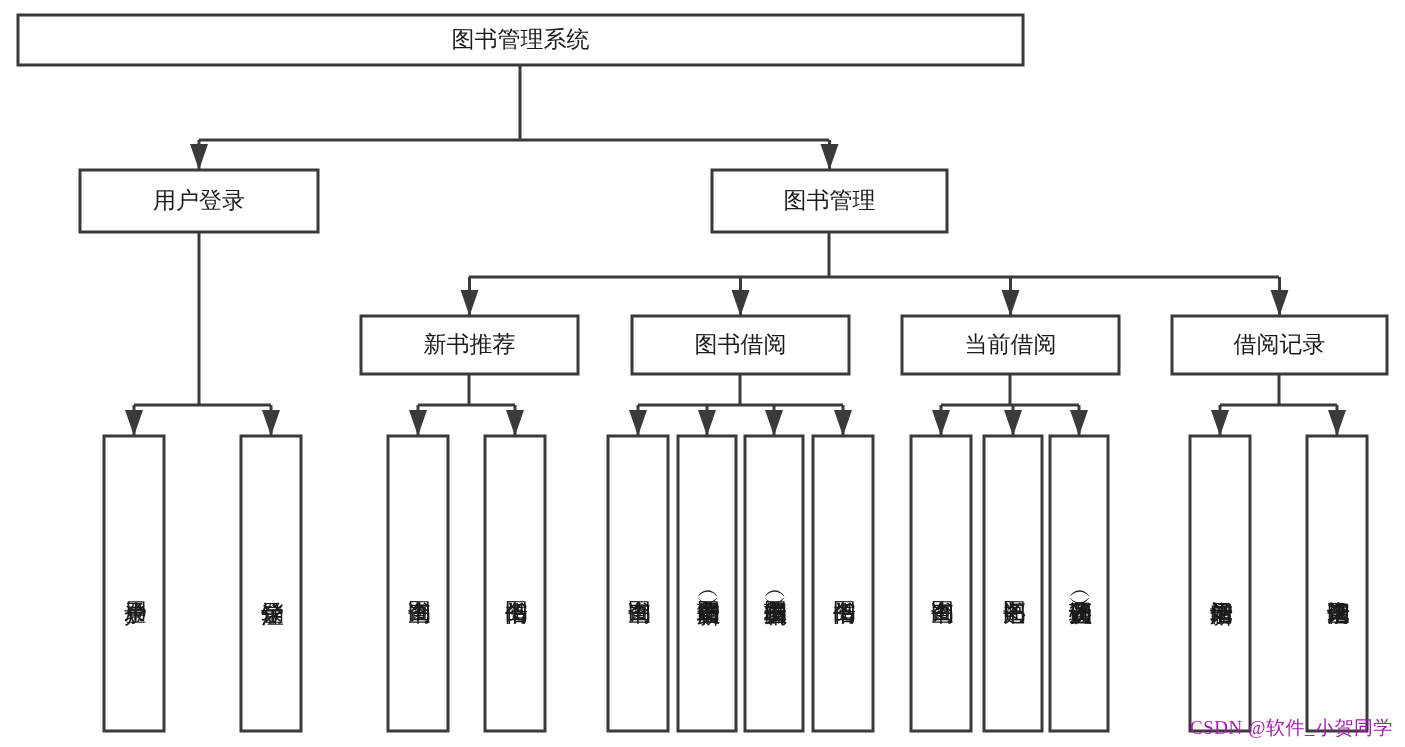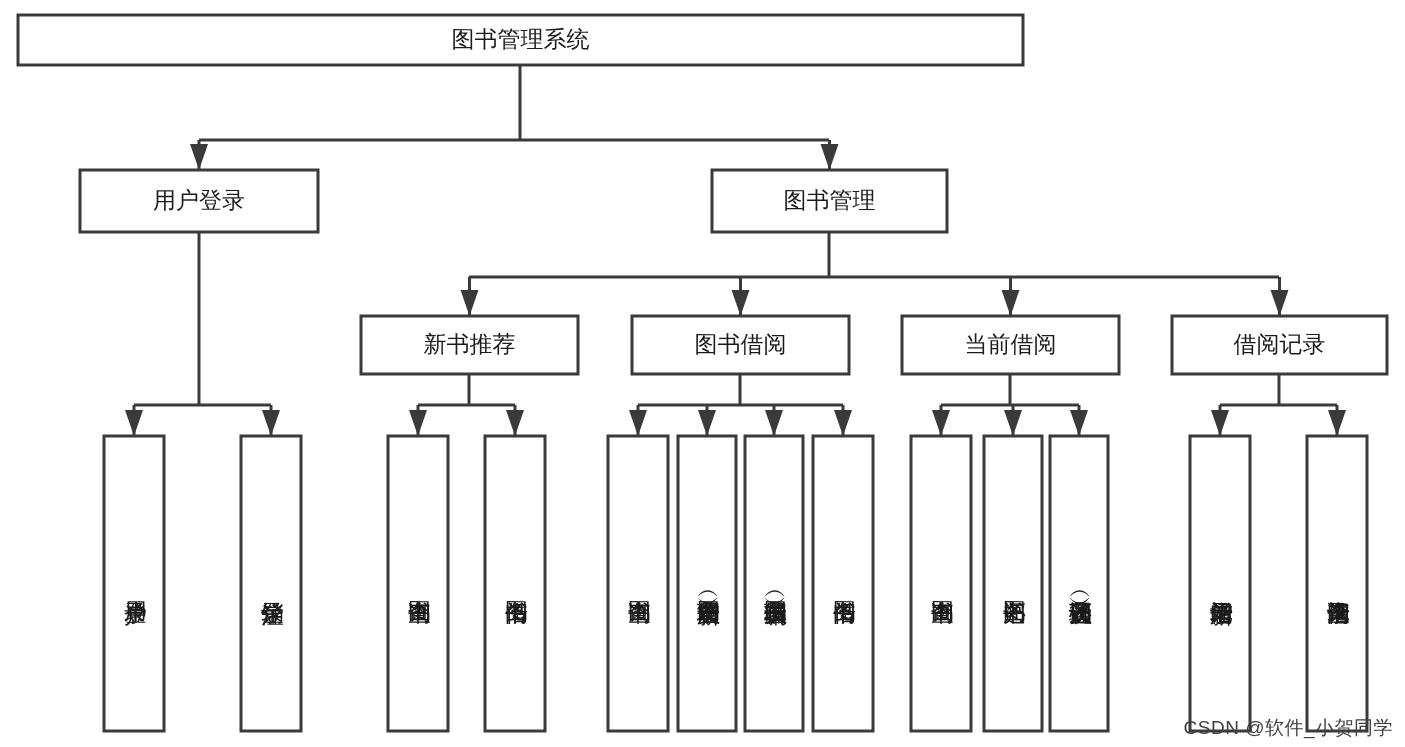--- a/index.html
+++ b/index.html
@@ -56,23 +56,23 @@
     font-size: 23px;
     text-anchor: middle;
     dominant-baseline: middle;
     writing-mode: vertical-rl;
     glyph-orientation-vertical: 0;
   }
   .watermark {
     position: absolute;
     right: 12px;
     bottom: 6px;
-    color: #404040;
+    color: #a21caf;
     font-size: 19px;
-    font-family: Liberation Sans, sans-serif;
+    font-family: Liberation Serif, serif;
     letter-spacing: 0.5px;
     white-space: nowrap;
     user-select: none;
   }
 </style>
 </head>
 <body>
 
 <div id="diagram-root">
 

